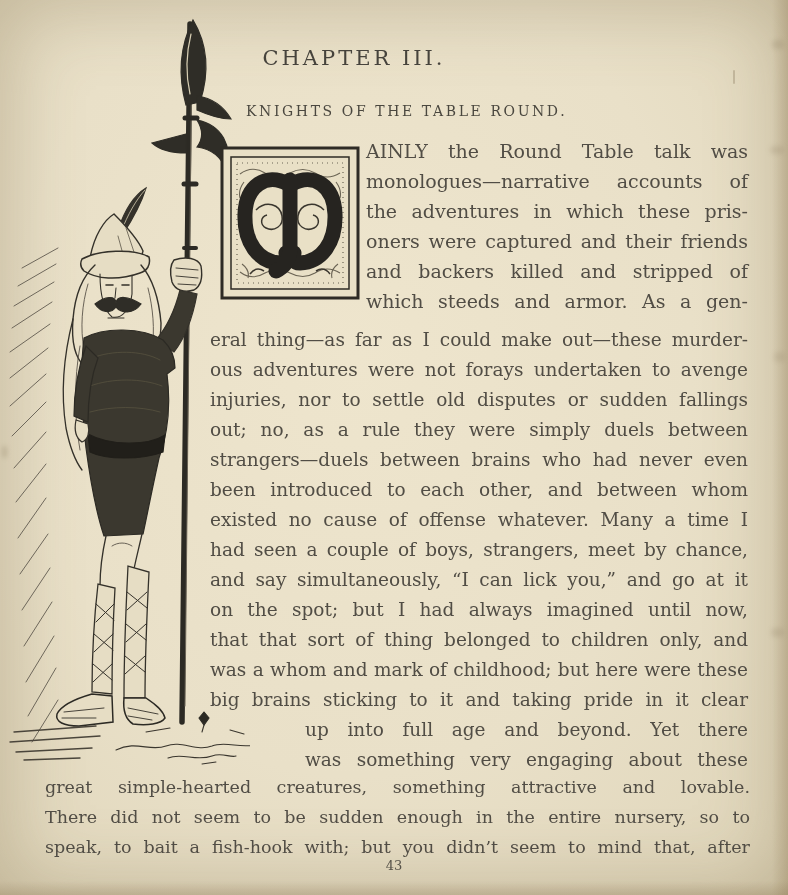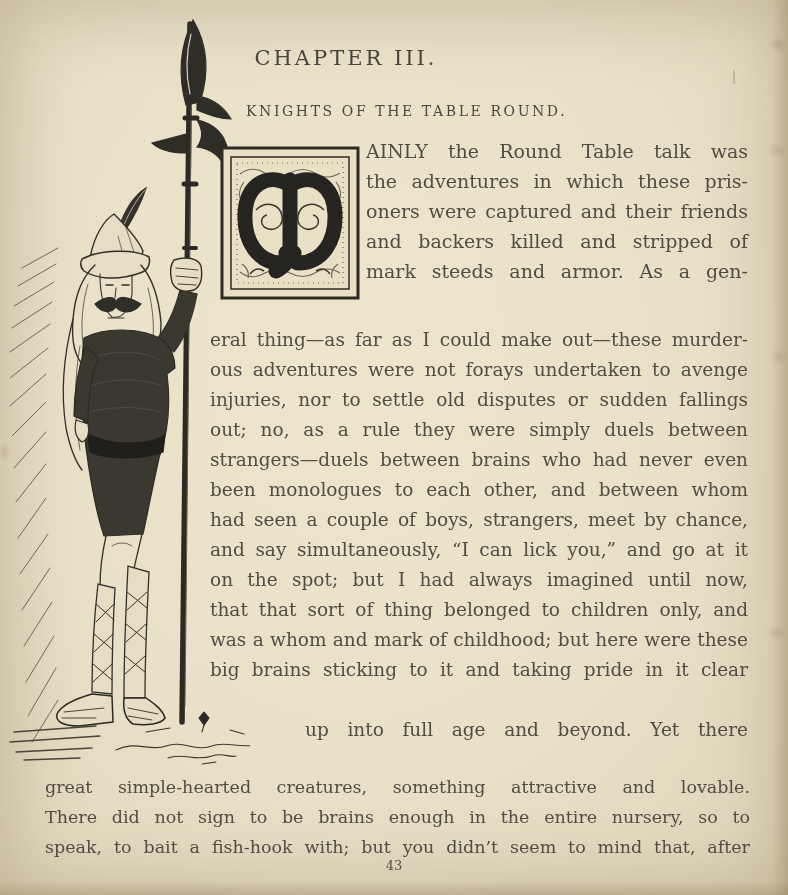--- a/index.html
+++ b/index.html
@@ -12,20 +12,21 @@
     box-shadow: inset 0 0 70px 12px rgba(120,100,66,0.28);
     font-family:"DejaVu Serif", serif;
     color:#4e4a42;
     overflow:hidden;
   }
   .heading-chapter{
     position:absolute;left:0;top:46px;width:692px;
     text-align:center;
     font-size:21px;letter-spacing:3px;
     color:#46433c;
+    padding-left:8px;
   }
   .heading-section{
     position:absolute;left:246px;top:103px;
     font-size:14px;letter-spacing:2.6px;
     color:#4a473f;
   }
   .dropcap-box{
     position:absolute;left:220px;top:146px;width:140px;height:154px;
   }
   .seg{position:absolute;}
@@ -195,48 +196,51 @@
       <g fill="none" stroke="#3a362e" stroke-width="1.5">
         <path d="M36,64 c10,-10 24,-6 26,6 c2,10 -8,16 -16,12 c-6,-3 -6,-11 1,-13"></path>
         <path d="M104,64 c-10,-10 -24,-6 -26,6 c-2,10 8,16 16,12 c6,-3 6,-11 -1,-13"></path>
         <path d="M30,128 q6,-8 14,-3 M110,128 q-6,-8 -14,-3"></path>
       </g>
     </svg>
   </div>
 
   <div class="seg" id="seg-a">
     <span class="line">AINLY the Round Table talk was</span>
+    <span class="line">monologues—narrative accounts of</span>
     <span class="line">the adventures in which these pris-</span>
     <span class="line">oners were captured and their friends</span>
     <span class="line">and backers killed and stripped of</span>
-    <span class="line">mark steeds and armor.  As a gen-</span>
+    <span class="line">which steeds and armor.  As a gen-</span>
   </div>
 
   <div class="seg" id="seg-b">
     <span class="line">eral thing—as far as I could make out—these murder-</span>
     <span class="line">ous adventures were not forays undertaken to avenge</span>
     <span class="line">injuries, nor to settle old disputes or sudden fallings</span>
     <span class="line">out; no, as a rule they were simply duels between</span>
     <span class="line">strangers—duels between brains who had never even</span>
-    <span class="line">been monologues to each other, and between whom</span>
+    <span class="line">been introduced to each other, and between whom</span>
+    <span class="line">existed no cause of offense whatever.  Many a time I</span>
     <span class="line">had seen a couple of boys, strangers, meet by chance,</span>
     <span class="line">and say simultaneously, “I can lick you,” and go at it</span>
     <span class="line">on the spot; but I had always imagined until now,</span>
     <span class="line">that that sort of thing belonged to children only, and</span>
     <span class="line">was a whom and mark of childhood; but here were these</span>
     <span class="line">big brains sticking to it and taking pride in it clear</span>
   </div>
 
   <div class="seg" id="seg-c">
     <span class="line">up into full age and beyond.  Yet there</span>
+    <span class="line">was something very engaging about these</span>
   </div>
 
   <div class="seg" id="seg-d">
     <span class="line">great simple-hearted creatures, something attractive and lovable.</span>
-    <span class="line">There did not sign to be brains enough in the entire nursery, so to</span>
+    <span class="line">There did not seem to be sudden enough in the entire nursery, so to</span>
     <span class="line">speak, to bait a fish-hook with; but you didn’t seem to mind that, after</span>
   </div>
 
   <div class="page-number">43</div>
 
   <div class="edge-band"></div>
   <div class="bottom-band"></div>
   <div class="smudge" style="left:772px;top:40px;width:12px;height:9px;opacity:.22;"></div>
   <div class="smudge" style="left:770px;top:146px;width:14px;height:8px;opacity:.2;"></div>
   <div class="smudge" style="left:774px;top:352px;width:11px;height:10px;opacity:.18;"></div>

